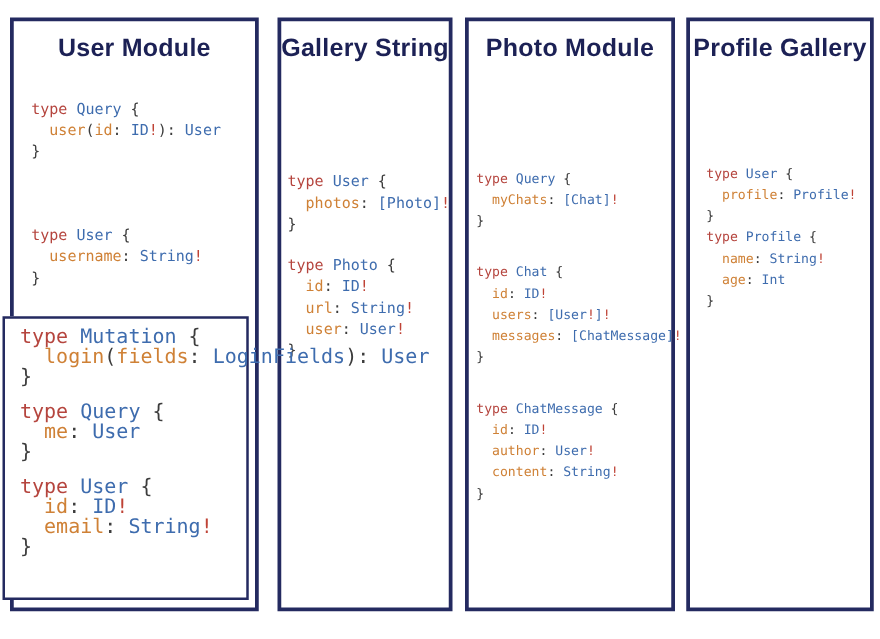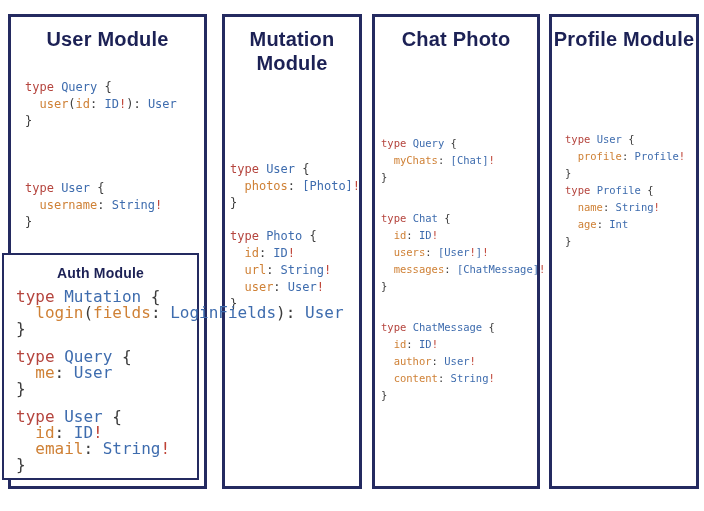--- a/index.html
+++ b/index.html
@@ -46,46 +46,45 @@
 
   <div class="panel panel-user">
     <span class="panel-title">User Module</span>
     <div class="code-area">
         <pre class="code-block"><div class="code-line"><span class="tok-k">type</span><span class="tok-p"> </span><span class="tok-t">Query</span><span class="tok-p"> {</span></div><div class="code-line"><span class="tok-p">  </span><span class="tok-f">user</span><span class="tok-p">(</span><span class="tok-f">id</span><span class="tok-p">: </span><span class="tok-t">ID</span><span class="tok-b">!</span><span class="tok-p">): </span><span class="tok-t">User</span></div><div class="code-line"><span class="tok-p">}</span></div></pre>
         <pre class="code-block"><div class="code-line"><span class="tok-k">type</span><span class="tok-p"> </span><span class="tok-t">User</span><span class="tok-p"> {</span></div><div class="code-line"><span class="tok-p">  </span><span class="tok-f">username</span><span class="tok-p">: </span><span class="tok-t">String</span><span class="tok-b">!</span></div><div class="code-line"><span class="tok-p">}</span></div></pre>
       </div>
   </div>
 
   <div class="panel panel-auth">
-    <span class="panel-title">Auth Module</span>
     <div class="code-area">
         <pre class="code-block"><div class="code-line"><span class="tok-k">type</span><span class="tok-p"> </span><span class="tok-t">Mutation</span><span class="tok-p"> {</span></div><div class="code-line"><span class="tok-p">  </span><span class="tok-f">login</span><span class="tok-p">(</span><span class="tok-f">fields</span><span class="tok-p">: </span><span class="tok-t">LoginFields</span><span class="tok-p">): </span><span class="tok-t">User</span></div><div class="code-line"><span class="tok-p">}</span></div></pre>
         <pre class="code-block"><div class="code-line"><span class="tok-k">type</span><span class="tok-p"> </span><span class="tok-t">Query</span><span class="tok-p"> {</span></div><div class="code-line"><span class="tok-p">  </span><span class="tok-f">me</span><span class="tok-p">: </span><span class="tok-t">User</span></div><div class="code-line"><span class="tok-p">}</span></div></pre>
         <pre class="code-block"><div class="code-line"><span class="tok-k">type</span><span class="tok-p"> </span><span class="tok-t">User</span><span class="tok-p"> {</span></div><div class="code-line"><span class="tok-p">  </span><span class="tok-f">id</span><span class="tok-p">: </span><span class="tok-t">ID</span><span class="tok-b">!</span></div><div class="code-line"><span class="tok-p">  </span><span class="tok-f">email</span><span class="tok-p">: </span><span class="tok-t">String</span><span class="tok-b">!</span></div><div class="code-line"><span class="tok-p">}</span></div></pre>
       </div>
   </div>
 
   <div class="panel panel-gallery">
-    <span class="panel-title">Mutation Module</span>
+    <span class="panel-title">Gallery String</span>
     <div class="code-area">
         <pre class="code-block"><div class="code-line"><span class="tok-k">type</span><span class="tok-p"> </span><span class="tok-t">User</span><span class="tok-p"> {</span></div><div class="code-line"><span class="tok-p">  </span><span class="tok-f">photos</span><span class="tok-p">: </span><span class="tok-t">[Photo]</span><span class="tok-b">!</span></div><div class="code-line"><span class="tok-p">}</span></div></pre>
         <pre class="code-block"><div class="code-line"><span class="tok-k">type</span><span class="tok-p"> </span><span class="tok-t">Photo</span><span class="tok-p"> {</span></div><div class="code-line"><span class="tok-p">  </span><span class="tok-f">id</span><span class="tok-p">: </span><span class="tok-t">ID</span><span class="tok-b">!</span></div><div class="code-line"><span class="tok-p">  </span><span class="tok-f">url</span><span class="tok-p">: </span><span class="tok-t">String</span><span class="tok-b">!</span></div><div class="code-line"><span class="tok-p">  </span><span class="tok-f">user</span><span class="tok-p">: </span><span class="tok-t">User</span><span class="tok-b">!</span></div><div class="code-line"><span class="tok-p">}</span></div></pre>
       </div>
   </div>
 
   <div class="panel panel-chat">
-    <span class="panel-title">Chat Photo</span>
+    <span class="panel-title">Photo Module</span>
     <div class="code-area">
         <pre class="code-block"><div class="code-line"><span class="tok-k">type</span><span class="tok-p"> </span><span class="tok-t">Query</span><span class="tok-p"> {</span></div><div class="code-line"><span class="tok-p">  </span><span class="tok-f">myChats</span><span class="tok-p">: </span><span class="tok-t">[Chat]</span><span class="tok-b">!</span></div><div class="code-line"><span class="tok-p">}</span></div></pre>
         <pre class="code-block"><div class="code-line"><span class="tok-k">type</span><span class="tok-p"> </span><span class="tok-t">Chat</span><span class="tok-p"> {</span></div><div class="code-line"><span class="tok-p">  </span><span class="tok-f">id</span><span class="tok-p">: </span><span class="tok-t">ID</span><span class="tok-b">!</span></div><div class="code-line"><span class="tok-p">  </span><span class="tok-f">users</span><span class="tok-p">: </span><span class="tok-t">[User</span><span class="tok-b">!</span><span class="tok-t">]</span><span class="tok-b">!</span></div><div class="code-line"><span class="tok-p">  </span><span class="tok-f">messages</span><span class="tok-p">: </span><span class="tok-t">[ChatMessage]</span><span class="tok-b">!</span></div><div class="code-line"><span class="tok-p">}</span></div></pre>
         <pre class="code-block"><div class="code-line"><span class="tok-k">type</span><span class="tok-p"> </span><span class="tok-t">ChatMessage</span><span class="tok-p"> {</span></div><div class="code-line"><span class="tok-p">  </span><span class="tok-f">id</span><span class="tok-p">: </span><span class="tok-t">ID</span><span class="tok-b">!</span></div><div class="code-line"><span class="tok-p">  </span><span class="tok-f">author</span><span class="tok-p">: </span><span class="tok-t">User</span><span class="tok-b">!</span></div><div class="code-line"><span class="tok-p">  </span><span class="tok-f">content</span><span class="tok-p">: </span><span class="tok-t">String</span><span class="tok-b">!</span></div><div class="code-line"><span class="tok-p">}</span></div></pre>
       </div>
   </div>
 
   <div class="panel panel-profile">
-    <span class="panel-title">Profile Module</span>
+    <span class="panel-title">Profile Gallery</span>
     <div class="code-area">
         <pre class="code-block"><div class="code-line"><span class="tok-k">type</span><span class="tok-p"> </span><span class="tok-t">User</span><span class="tok-p"> {</span></div><div class="code-line"><span class="tok-p">  </span><span class="tok-f">profile</span><span class="tok-p">: </span><span class="tok-t">Profile</span><span class="tok-b">!</span></div><div class="code-line"><span class="tok-p">}</span></div></pre>
         <pre class="code-block"><div class="code-line"><span class="tok-k">type</span><span class="tok-p"> </span><span class="tok-t">Profile</span><span class="tok-p"> {</span></div><div class="code-line"><span class="tok-p">  </span><span class="tok-f">name</span><span class="tok-p">: </span><span class="tok-t">String</span><span class="tok-b">!</span></div><div class="code-line"><span class="tok-p">  </span><span class="tok-f">age</span><span class="tok-p">: </span><span class="tok-t">Int</span></div><div class="code-line"><span class="tok-p">}</span></div></pre>
       </div>
   </div>
 
 </div>
 
 </body></html>

